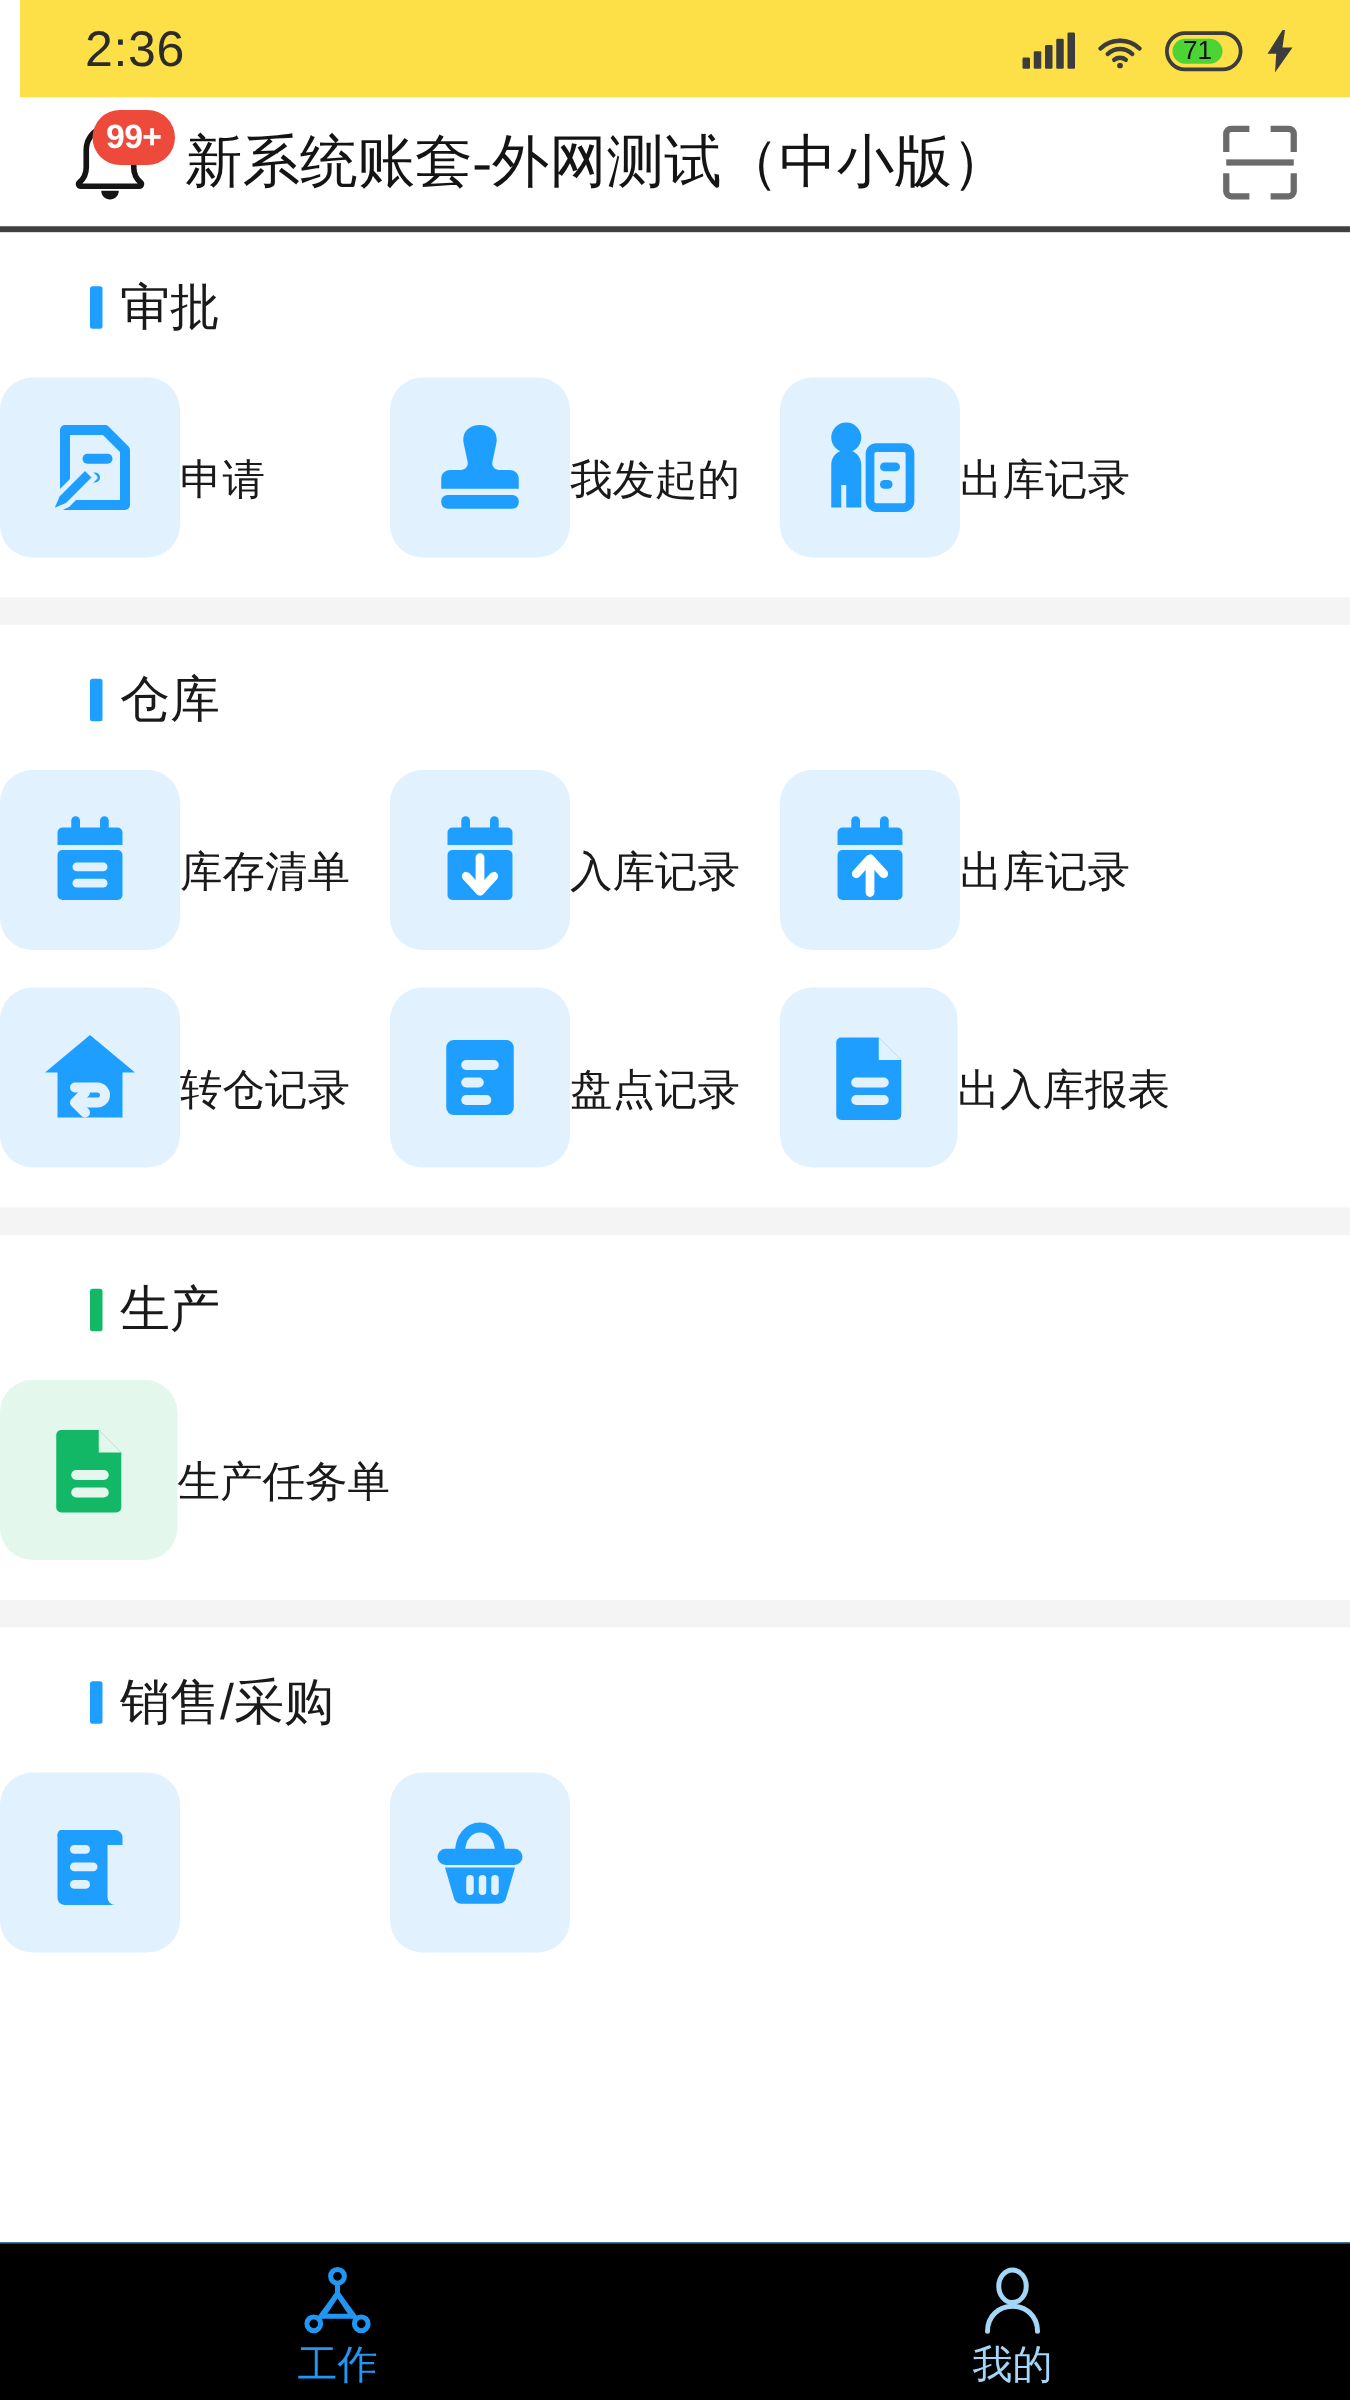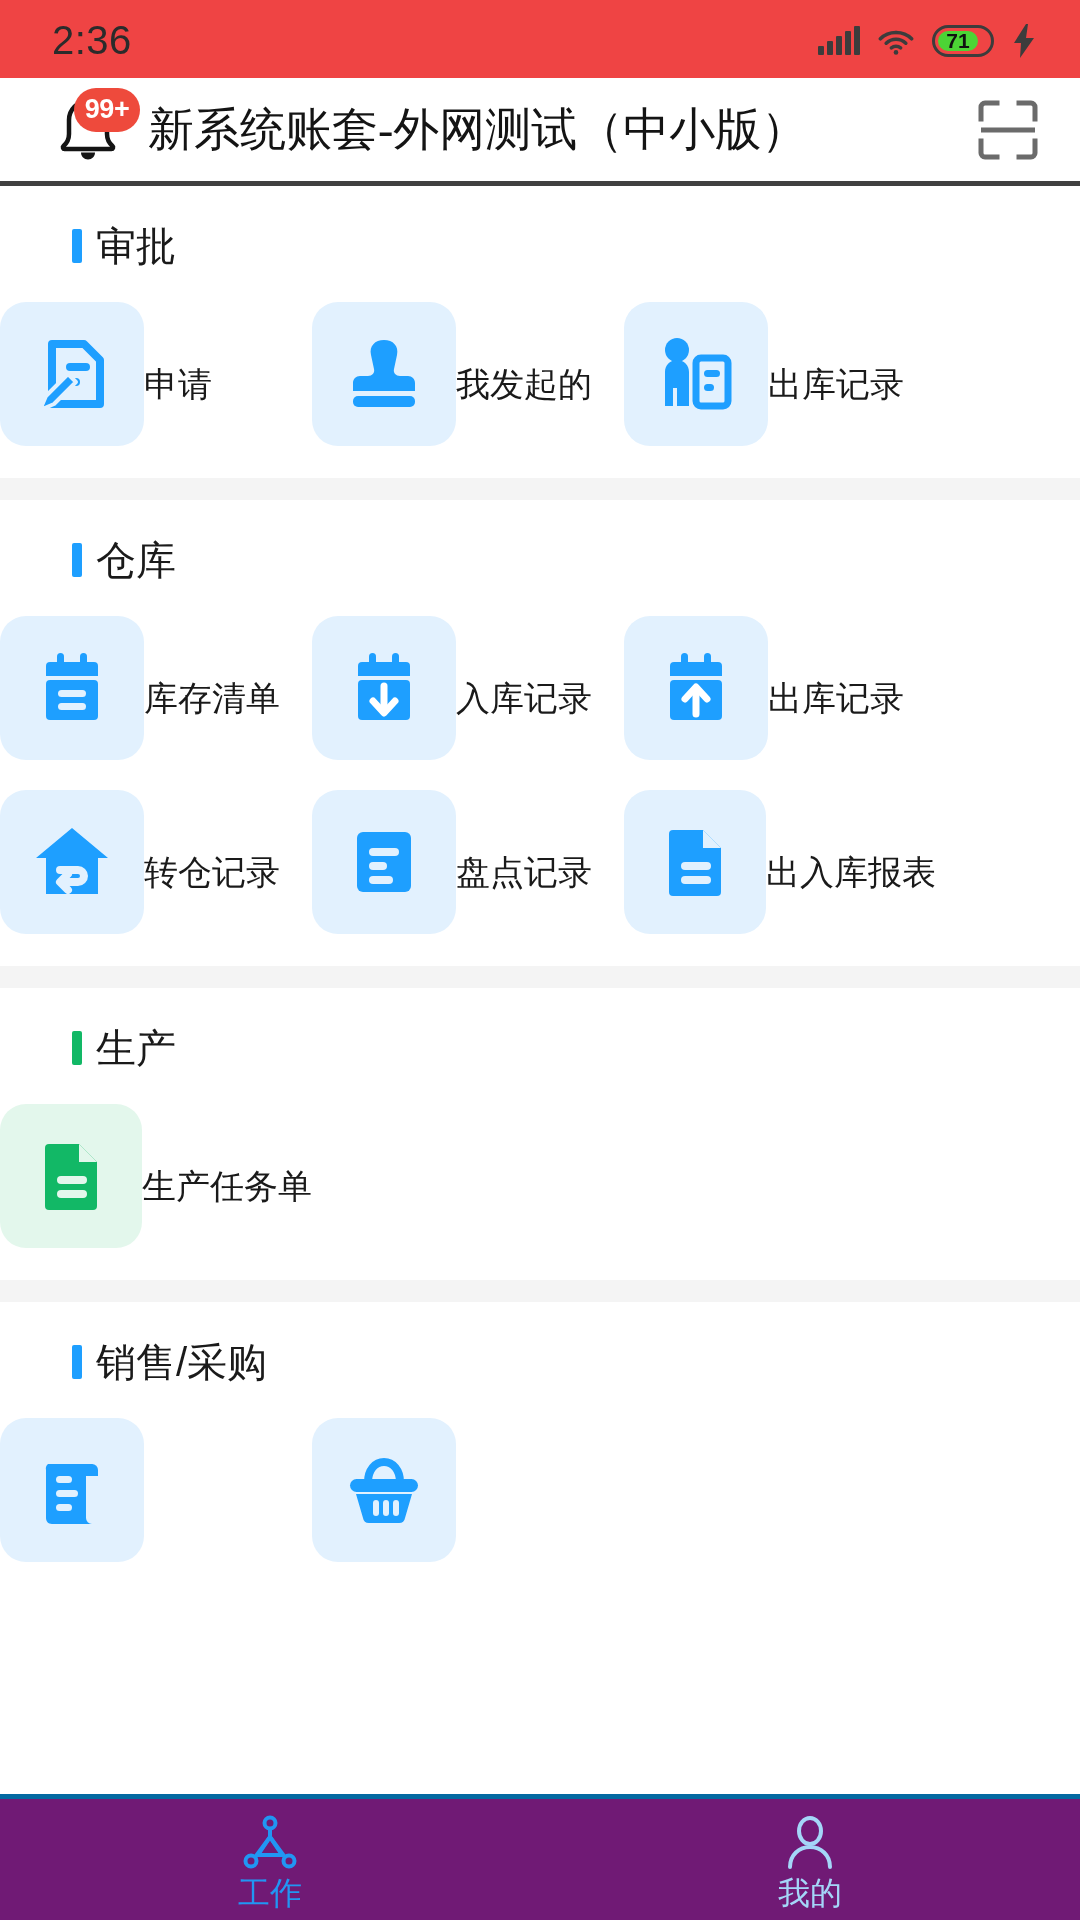--- a/index.html
+++ b/index.html
@@ -15,21 +15,22 @@
     background:#ffffff;
     display:flex; flex-direction:column;
   }
 
   
   .statusbar {
     height:78px;
     flex:0 0 78px;
     display:flex; align-items:center;
     padding:3px 44px 0 52px;
-    background:#ef4444;
+    background:#fde047;
+    margin-left:16px;
   }
   .status-time {
     font-size:40px; font-weight:400; color:#2b2b2b;
     letter-spacing:0.5px;
   }
   .status-right {
     margin-left:auto;
     display:flex; align-items:center; gap:18px;
   }
   .signal-icon { display:flex; align-items:flex-end; gap:3px; height:28px; }
@@ -48,21 +49,21 @@
     border-radius:16px;
     display:flex; align-items:center;
     padding:3px;
   }
   .battery-fill {
     height:100%; width:80%;
     background:#4CD435; border-radius:12px;
     display:flex; align-items:center; justify-content:center;
   }
   .battery-pct {
-    font-size:21px; font-weight:700; color:#111;
+    font-size:21px; font-weight:400; color:#111;
     line-height:1;
   }
   .bolt-icon { width:24px; height:34px; }
 
   
   .header {
     flex:0 0 108px;
     height:108px;
     display:flex; align-items:center;
     padding:0 34px 0 52px;
@@ -140,22 +141,22 @@
     margin-top:22px;
     font-size:34px; color:#1a1a1a; font-weight:400;
     line-height:1.1; white-space:nowrap;
   }
 
   
   .tabbar {
     flex:0 0 126px;
     height:126px;
     display:flex;
-    background:#701a75;
-    border-top:5px solid #0369a1;
+    background:#000000;
+    border-top:1px solid #0369a1;
   }
   .tab {
     flex:1;
     display:flex; flex-direction:column;
     align-items:center; justify-content:center;
     gap:6px;
     padding-top:4px;
   }
   .tab svg { width:56px; height:56px; display:block; }
   .tab-label { font-size:32px; line-height:1; }

